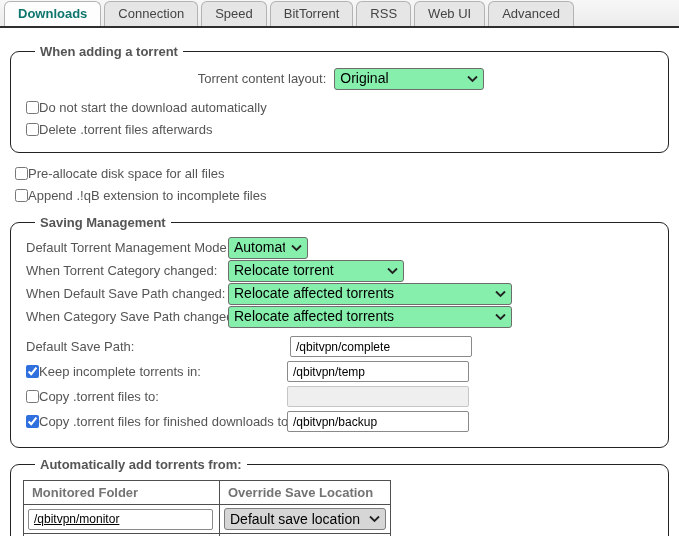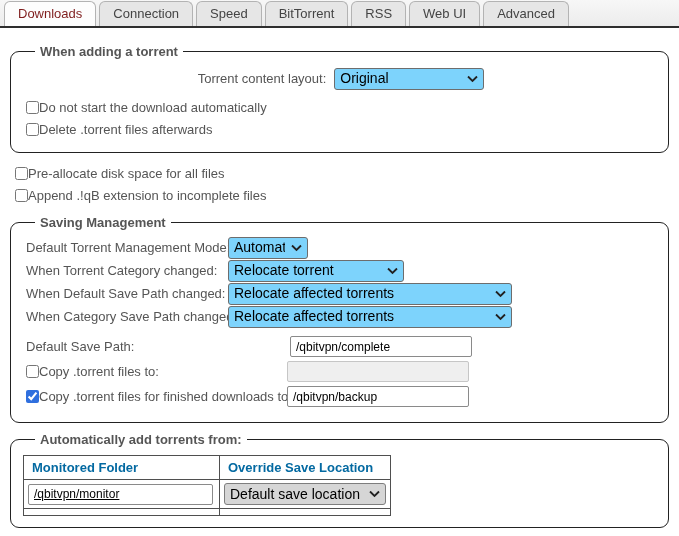--- a/index.html
+++ b/index.html
@@ -15,21 +15,21 @@
     background:linear-gradient(#f7f7f7,#ececec);
     border-bottom:2px solid #2e2e2e;
     padding:3px 0 0 4px; height:28px;
   }
   .tab {
     padding:4px 13px 5px; margin-right:3px;
     border:1px solid #b3b3b3; border-bottom:none;
     border-radius:6px 6px 0 0;
     background:#e6e6e6; color:#444; cursor:pointer; white-space:nowrap;
   }
-  .tab.active { background:#fdfdfd; color:#7f1d1d; font-weight:normal; }
+  .tab.active { background:#fdfdfd; color:#0f766e; font-weight:bold; }
 
   
   .content { padding:8px 0 0 0; }
 
   fieldset {
     border:1px solid #222; border-radius:9px;
     margin:0 10px; padding:6px 12px 10px 12px;
   }
   legend { font-weight:bold; color:#555; padding:0 5px; margin-left:12px; }
 
@@ -42,21 +42,21 @@
   .chkrow .chkwrap { display:flex; align-items:center; padding-left:3px; }
   .chkwrap.col { width:264px; flex:none; }
   input[type="checkbox"]{
     width:13px; height:13px; margin:0; accent-color:#2f6fde; flex:none;
   }
 
   
   .sel { position:relative; display:inline-block; }
   select {
     appearance:none; -webkit-appearance:none;
-    border:1px solid #6d6d6d; border-radius:3px; background:#7dd3fc;
+    border:1px solid #6d6d6d; border-radius:3px; background:#86efac;
     font-family:inherit; font-size:14px; color:#000;
     padding:1px 22px 2px 5px; height:22px; width:100%;
   }
   .sel .chev {
     position:absolute; right:6px; top:50%; transform:translateY(-50%);
     pointer-events:none; line-height:0;
   }
   .sel-layout   { width:150px; }
   .sel-mode     { width:80px;  }
   .sel-category { width:176px; }
@@ -72,21 +72,21 @@
   input[type="text"]:disabled { background:#efefef; border-color:#c6c6c6; } .gap6 { height:6px; }
 
   
   .loose { margin:9px 0 0 12px; }
 
   
   .autoadd-body { display:flex; align-items:flex-end; gap:8px; margin-top:2px; }
   table.watch { border-collapse:collapse; }
   .watch th, .watch td { border:1px solid #4f4f4f; }
   .watch th {
-    text-align:left; font-weight:bold; color:#0369a1;
+    text-align:left; font-weight:bold; color:#737373;
     padding:4px 8px; font-size:13px;
   }
   .watch th.c1 { width:196px; } .watch th.c2 { width:170px; }
   .watch td { padding:3px 4px; }
   .watch td input[type="text"] { width:185px;text-decoration:underline; }
 </style>
 </head>
 <body>
 
 <div class="tabbar">
@@ -204,20 +204,27 @@
       </span>
     </div>
 
     <div class="gap6"></div>
 
     <div class="row" style="margin-left:3px; min-height:25px;">
       <span class="lbl lbl-col-inp">Default Save Path:</span>
       <input type="text" value="/qbitvpn/complete" style="">
     </div>
 
+    <div class="chkrow" style="min-height:25px;">
+      <label class="chkwrap col">
+        <input type="checkbox" checked="" style="">
+        <span class="lbl">Keep incomplete torrents in:</span>
+      </label>
+      <input type="text" value="/qbitvpn/temp" style="">
+    </div>
 
     <div class="chkrow" style="min-height:25px;">
       <label class="chkwrap col">
         <input type="checkbox" style="">
         <span class="lbl">Copy .torrent files to:</span>
       </label>
       <input type="text" value="" disabled="" style="">
     </div>
 
     <div class="chkrow" style="min-height:25px;">

